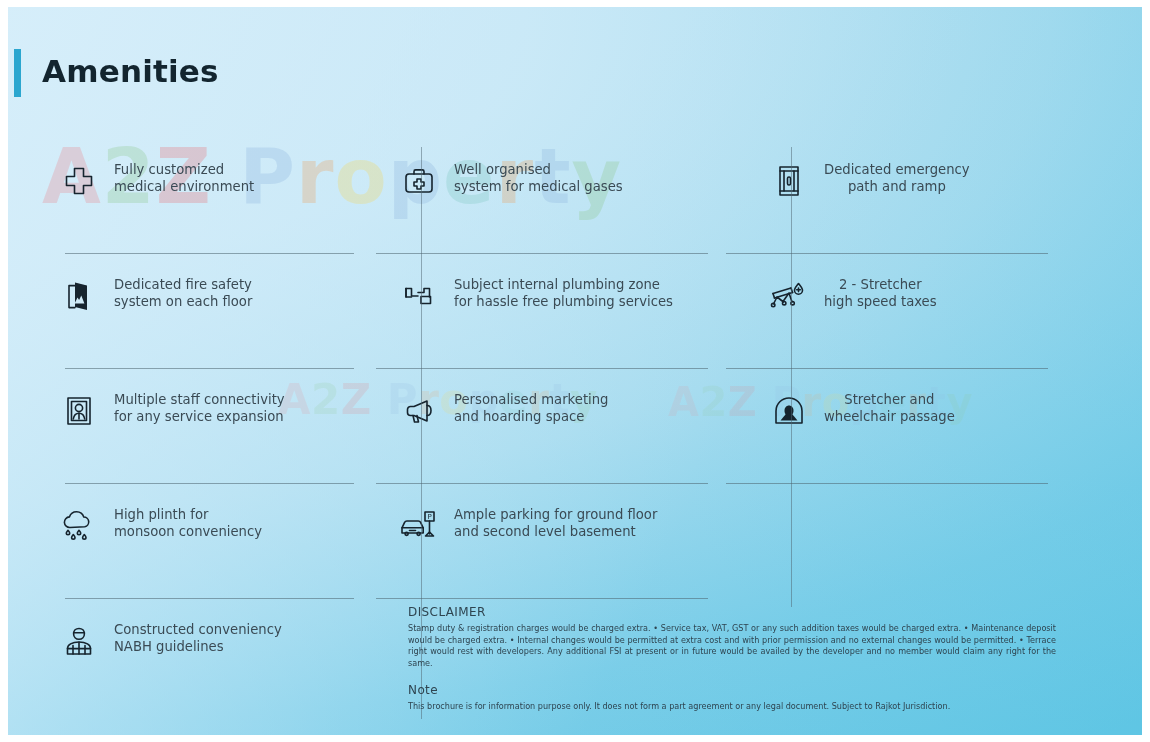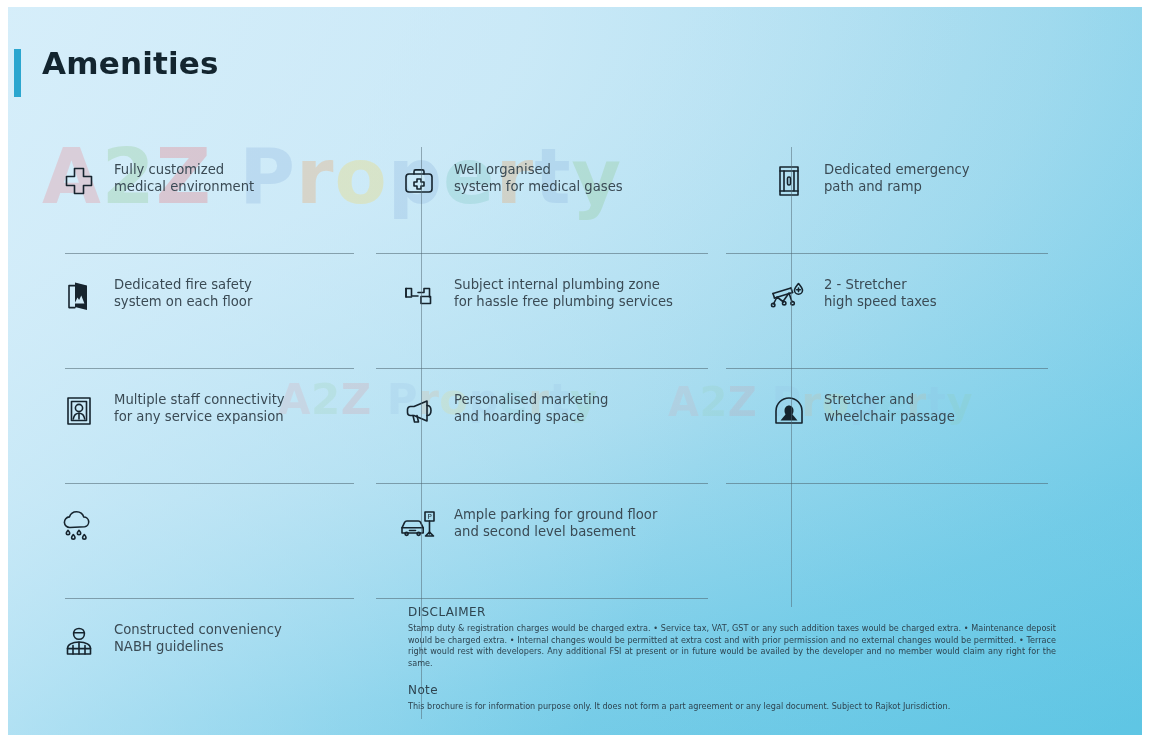--- a/index.html
+++ b/index.html
@@ -65,21 +65,21 @@
   #accent-bar {
     position: absolute;
     left: 6px; top: 8px;
     width: 7px;
     height: 48px;
     background: #2ba6cf;
   }
   #page-title {
     position: absolute;
     left: 34px;
-    top: 4px;
+    top: 12px;
     font-family: "DejaVu Sans", sans-serif;
     font-size: 31px;
     font-weight: 600;
     color: #13252f;
     letter-spacing: .2px;
     white-space: nowrap;
   }
 
   
   #grid {
@@ -96,21 +96,21 @@
   }
   .cell {
     position: relative;
     box-sizing: border-box;
     display: flex;
     align-items: flex-start;
     padding-top: 20px;
   }
   .cell.c1 { width: 318px; padding-right: 18px; }
   .cell.c2 { width: 352px; padding-left: 22px; padding-right: 18px; }
-  .cell.c3 { width: 340px; padding-left: 40px; }
+  .cell.c3 { width: 340px; padding-left: 40px; text-align: center; }
 
   .cell-icon {
     flex: 0 0 auto;
     width: 46px;
     height: 44px;
     display: flex;
     align-items: center;
     justify-content: center;
     margin-right: 12px;
     color: #16242e;
@@ -304,20 +304,21 @@
           <div class="cell c1">
             <div class="cell-icon">
               <svg width="38" height="32" viewBox="0 0 38 32">
       <path fill="none" stroke="currentColor" stroke-width="1.6" stroke-linecap="round" stroke-linejoin="round" d="M10 17.5a5.3 5.3 0 0 1-.6-10.6A7.6 7.6 0 0 1 23.8 7a4.9 4.9 0 0 1 1 9.7z"></path>
       <path fill="none" stroke="currentColor" stroke-width="1.6" stroke-linecap="round" stroke-linejoin="round" d="M8 20.3c1.1 1.3 1.7 2.1 1.7 2.8a1.7 1.7 0 0 1-3.4 0c0-.7.6-1.5 1.7-2.8z"></path>
       <path fill="none" stroke="currentColor" stroke-width="1.6" stroke-linecap="round" stroke-linejoin="round" d="M19 20.3c1.1 1.3 1.7 2.1 1.7 2.8a1.7 1.7 0 0 1-3.4 0c0-.7.6-1.5 1.7-2.8z"></path>
       <path fill="none" stroke="currentColor" stroke-width="1.6" stroke-linecap="round" stroke-linejoin="round" d="M13.3 24.6c1.1 1.3 1.7 2.1 1.7 2.8a1.7 1.7 0 0 1-3.4 0c0-.7.6-1.5 1.7-2.8z"></path>
       <path fill="none" stroke="currentColor" stroke-width="1.6" stroke-linecap="round" stroke-linejoin="round" d="M24.3 24.6c1.1 1.3 1.7 2.1 1.7 2.8a1.7 1.7 0 0 1-3.4 0c0-.7.6-1.5 1.7-2.8z"></path>
               </svg>
             </div>
+            <div class="cell-text"><span>High plinth for</span><span class="l2">monsoon conveniency</span></div>
           </div>
           <div class="cell c2">
             <div class="cell-icon">
               <svg width="40" height="34" viewBox="0 0 40 34">
       <path fill="none" stroke="currentColor" stroke-width="1.6" stroke-linecap="round" stroke-linejoin="round" d="M3 24v-5.2l2.6-5.4A2.6 2.6 0 0 1 8 12h11.2a2.6 2.6 0 0 1 2.4 1.4l2.6 5.4V24z"></path>
       <path fill="none" stroke="currentColor" stroke-width="1.6" stroke-linecap="round" stroke-linejoin="round" d="M3 18.8h21.2"></path>
       <circle fill="none" stroke="currentColor" stroke-width="1.6" stroke-linecap="round" stroke-linejoin="round" cx="7.6" cy="24.8" r="1.6"></circle>
                 <circle fill="none" stroke="currentColor" stroke-width="1.6" stroke-linecap="round" stroke-linejoin="round" cx="19.6" cy="24.8" r="1.6"></circle>
       <path fill="none" stroke="currentColor" stroke-width="1.6" stroke-linecap="round" stroke-linejoin="round" d="M10.5 21.5h6"></path>
       <rect fill="none" stroke="currentColor" stroke-width="1.6" stroke-linecap="round" stroke-linejoin="round" x="26" y="3" width="9" height="9"></rect>

